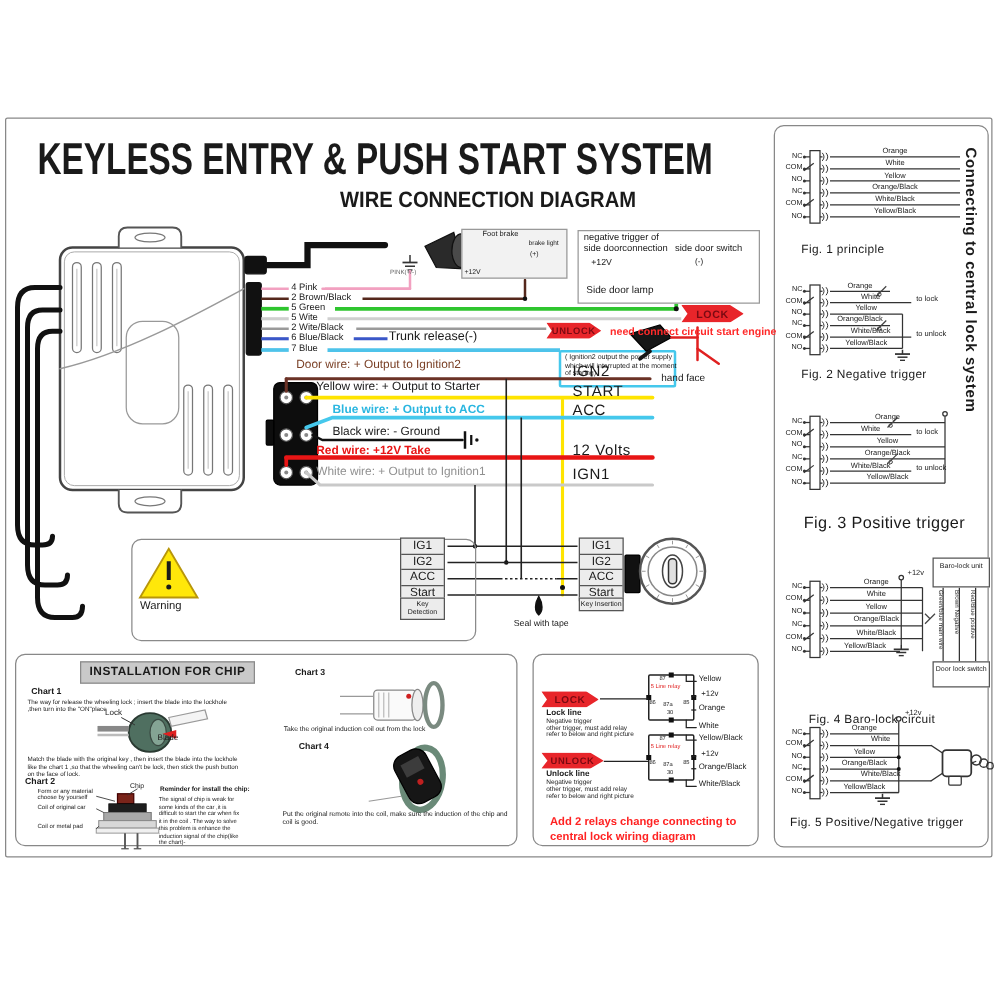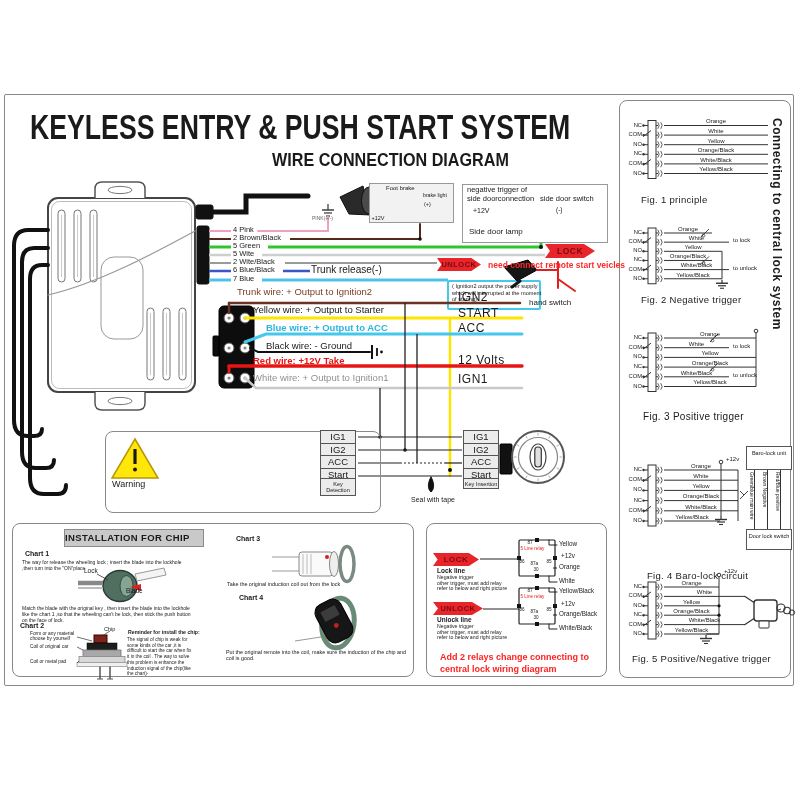--- a/index.html
+++ b/index.html
@@ -13,21 +13,21 @@
   .panel{position:absolute;border:1.3px solid #888;border-radius:8px;z-index:0;box-sizing:border-box;background:#fff;}
   .arrowR{position:absolute;background:#e8252a;z-index:3;display:flex;align-items:center;
           clip-path:polygon(0 0,78% 0,100% 50%,78% 100%,0 100%,10% 50%);}
   .arrowR span{color:#7a0a12;font-weight:bold;width:100%;text-align:center;letter-spacing:.5px;}
   .kb{position:absolute;width:36px;background:#ececec;border:1.2px solid #555;z-index:3;box-sizing:border-box;}
   .kr{height:11.5px;border-bottom:1px solid #555;font-size:9.5px;text-align:center;line-height:11px;}
   .kr:last-child{border-bottom:none;}
   .kcap{position:absolute;width:36px;background:#ececec;border:1.2px solid #555;font-size:5.6px;
         text-align:center;line-height:1.15;padding:1.5px 0;z-index:3;box-sizing:border-box;}
   .hdr{position:absolute;background:#c9c9c9;border:1px solid #8a8a8a;font-size:9.5px;font-weight:bold;
-       text-align:left;line-height:15px;z-index:3;letter-spacing:.4px;}
+       text-align:center;line-height:15px;z-index:3;letter-spacing:.4px;}
   .bb{position:absolute;border:1px solid #555;background:#fff;font-size:5.6px;text-align:center;
       line-height:1.18;z-index:3;padding-top:3px;box-sizing:border-box;}
 </style>
 </head>
 <body>
 
 <div id="canvas">
 
   <div class="panel" style="left:4px;top:94px;width:790px;height:592px;border-radius:2px;"></div>
   <div class="panel" style="left:619px;top:100px;width:172px;height:578px;"></div>
@@ -541,21 +541,21 @@
     <div class="t" style="left: 622px; top: 343.7px; font-size: 5.8px; width: 20px; text-align: right;">COM</div>
     <div class="t" style="left: 664.5px; top: 340.5px; font-size: 6px; width: 64px; text-align: center;">White</div>
     <div class="t" style="left: 622px; top: 353.4px; font-size: 5.8px; width: 20px; text-align: right;">NO</div>
     <div class="t" style="left: 678px; top: 350.2px; font-size: 6px; width: 64px; text-align: center;">Yellow</div>
     <div class="t" style="left: 622px; top: 363.1px; font-size: 5.8px; width: 20px; text-align: right;">NC</div>
     <div class="t" style="left: 678px; top: 359.9px; font-size: 6px; width: 64px; text-align: center;">Orange/Black</div>
     <div class="t" style="left: 622px; top: 372.8px; font-size: 5.8px; width: 20px; text-align: right;">COM</div>
     <div class="t" style="left: 664.5px; top: 369.6px; font-size: 6px; width: 64px; text-align: center;">White/Black</div>
     <div class="t" style="left: 622px; top: 382.5px; font-size: 5.8px; width: 20px; text-align: right;">NO</div>
     <div class="t" style="left: 678px; top: 379.3px; font-size: 6px; width: 64px; text-align: center;">Yellow/Black</div>
-    <div class="t" style="left: 643px; top: 411px; font-size: 10px; letter-spacing: 0.3px;">Fig. 3  Positive trigger</div>
+    <div class="t" style="left: 643px; top: 411px; font-size: 13px; letter-spacing: 0.3px;">Fig. 3  Positive trigger</div>
     <div class="t" style="left: 733px; top: 342.7px; font-size: 6px;">to lock</div>
     <div class="t" style="left: 733px; top: 371.8px; font-size: 6px;">to unlock</div>
     <div class="t" style="left: 622px; top: 466px; font-size: 5.8px; width: 20px; text-align: right;">NC</div>
     <div class="t" style="left: 669px; top: 462.8px; font-size: 6px; width: 64px; text-align: center;">Orange</div>
     <div class="t" style="left: 622px; top: 476.2px; font-size: 5.8px; width: 20px; text-align: right;">COM</div>
     <div class="t" style="left: 669px; top: 473px; font-size: 6px; width: 64px; text-align: center;">White</div>
     <div class="t" style="left: 622px; top: 486.4px; font-size: 5.8px; width: 20px; text-align: right;">NO</div>
     <div class="t" style="left: 669px; top: 483.2px; font-size: 6px; width: 64px; text-align: center;">Yellow</div>
     <div class="t" style="left: 622px; top: 496.6px; font-size: 5.8px; width: 20px; text-align: right;">NC</div>
     <div class="t" style="left: 669px; top: 493.4px; font-size: 6px; width: 64px; text-align: center;">Orange/Black</div>
@@ -584,36 +584,36 @@
     </div>
     <div class="arrowR" style="left: 437px; top: 258px; width: 44px; height: 13px;">
       <span style="font-size: 7.5px;">UNLOCK</span>
     </div>
     <div class="arrowR" style="left: 433px; top: 553px; width: 46px; height: 13px;">
       <span style="font-size: 8px;">LOCK</span>
     </div>
     <div class="arrowR" style="left: 433px; top: 602px; width: 50px; height: 13px;">
       <span style="font-size: 7.5px;">UNLOCK</span>
     </div>
-    <div class="t" style="left: 237px; top: 287px; font-size: 9.5px; color: rgb(122, 64, 38);">Trunk wire: + Output to Ignition2</div>
+    <div class="t" style="left: 237px; top: 287px; font-size: 9.5px; color: rgb(122, 64, 38);">Door wire: + Output to Ignition2</div>
     <div class="t" style="left: 253px; top: 305px; font-size: 9.5px;">Yellow wire: + Output to Starter</div>
     <div class="t" style="left: 266px; top: 323px; font-size: 9.5px; font-weight: bold; color: rgb(42, 182, 224);">Blue wire: + Output to ACC</div>
     <div class="t" style="left: 266px; top: 340.5px; font-size: 9.5px;">Black wire: - Ground</div>
     <div class="t" style="left: 253px; top: 356px; font-size: 9.5px; font-weight: bold; color: rgb(232, 21, 21);">Red wire: +12V Take</div>
     <div class="t" style="left: 253px; top: 373px; font-size: 9.5px; color: rgb(144, 144, 144);">White wire: + Output to Ignition1</div>
     <div class="t" style="left: 458px; top: 291px; font-size: 12px; letter-spacing: 0.5px;">IGN2</div>
     <div class="t" style="left: 458px; top: 306.5px; font-size: 12px; letter-spacing: 0.5px;">START</div>
     <div class="t" style="left: 458px; top: 321.5px; font-size: 12px; letter-spacing: 0.5px;">ACC</div>
     <div class="t" style="left: 458px; top: 354px; font-size: 12px; letter-spacing: 0.5px;">12 Volts</div>
     <div class="t" style="left: 458px; top: 373px; font-size: 12px; letter-spacing: 0.5px;">IGN1</div>
     <div class="t w" style="left: 452px; top: 283px; font-size: 5.6px; width: 92px; line-height: 1.18;">( Ignition2 output the power supply which will interrupted at the moment of staring)</div>
     <div class="t" style="left: 311px; top: 264px; font-size: 10px;">Trunk release(-)</div>
     <div class="t" style="left: 312px; top: 216px; font-size: 5px; color: rgb(102, 102, 102);">PINK(+/-)</div>
-    <div class="t" style="left: 488px; top: 261px; font-size: 8.5px; font-weight: bold; color: rgb(255, 42, 42);">need connect remote start veicles</div>
-    <div class="t" style="left: 529px; top: 299px; font-size: 8px;">hand switch</div>
+    <div class="t" style="left: 488px; top: 261px; font-size: 8.5px; font-weight: bold; color: rgb(255, 42, 42);">need connect circuit start engine</div>
+    <div class="t" style="left: 529px; top: 299px; font-size: 8px;">hand face</div>
     <div class="t" style="left: 411px; top: 496px; font-size: 7px;">Seal with tape</div>
     <div class="t" style="left: 386px; top: 184.5px; font-size: 6px;">Foot brake</div>
     <div class="t" style="left: 423px; top: 192.5px; font-size: 5.2px;">brake light</div>
     <div class="t" style="left: 371.5px; top: 214.5px; font-size: 5.5px;">+12V</div>
     <div class="t" style="left: 424px; top: 200.5px; font-size: 5.5px;">(+)</div>
     <div class="t" style="left: 467px; top: 186px; font-size: 7.5px;">negative trigger of</div>
     <div class="t" style="left: 467px; top: 195px; font-size: 7.5px;">side doorconnection</div>
     <div class="t" style="left: 540px; top: 195px; font-size: 7.5px;">side door switch</div>
     <div class="t" style="left: 473px; top: 206.5px; font-size: 7px;">+12V</div>
     <div class="t" style="left: 556px; top: 206px; font-size: 6.5px;">(-)</div>

